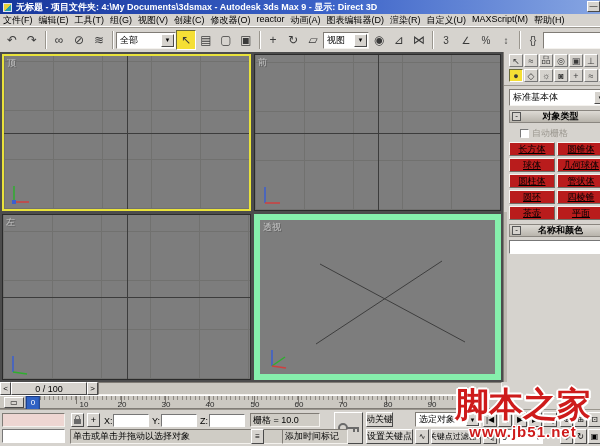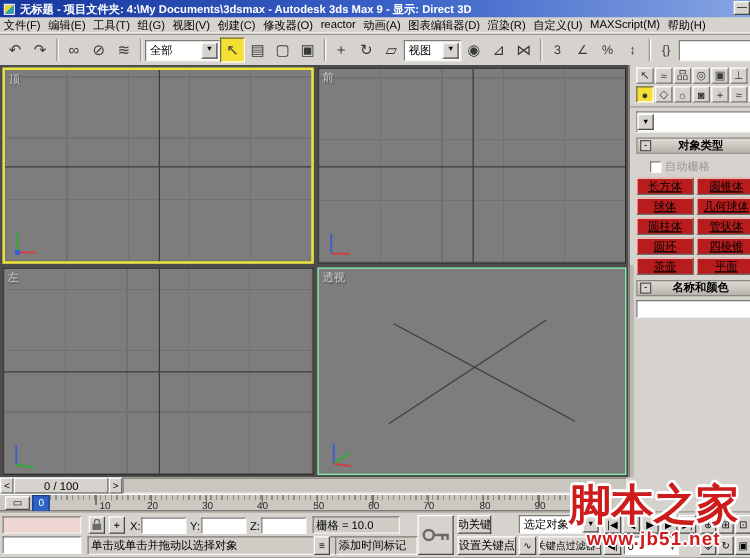--- a/index.html
+++ b/index.html
@@ -41,21 +41,21 @@
   
   .main { position:absolute; left:0; top:52px; width:600px; height:330px; }
   .viewport-area { position:absolute; left:0; top:0; width:503px; height:330px; background:#4c4c4c; }
   .vp { position:absolute; background:#7d7d7d; overflow:hidden; }
   .vp.ortho { background-image:
       repeating-linear-gradient(90deg,#71716f 0 1px,transparent 1px 49px),
       repeating-linear-gradient(0deg,#71716f 0 1px,transparent 1px 49px); }
   .vp-top   { left:2px;   top:2px;   width:249px; height:157px; border:2px solid #e9e23b; }
   .vp-front { left:254px; top:2px;   width:247px; height:157px; border:1px solid #2a2a2a; }
   .vp-left  { left:2px;   top:162px; width:249px; height:166px; border:1px solid #2a2a2a; }
-  .vp-persp { left:254px; top:162px; width:247px; height:166px; border:1px solid #86efac; }
+  .vp-persp { left:254px; top:162px; width:247px; height:166px; border:6px solid #86efac; }
   .vp-label { position:absolute; left:3px; top:1px; font-size:9px; color:#c4c4c4; text-shadow:1px 1px 0 #5e5e5e; }
   .axis-h { position:absolute; left:0; right:0; top:50%; height:1px; background:#3c3c3c; }
   .axis-v { position:absolute; top:0; bottom:0; left:50%; width:1px; background:#3c3c3c; }
   .tripod { position:absolute; left:4px; bottom:3px; }
   .persp-cross { position:absolute; left:0; top:0; }
   
   .command-panel { position:absolute; left:503px; top:0; width:97px; height:330px; background:#d6d3ce;
     border-left:1px solid #807c76; overflow:hidden; }
   .cp-scroll { position:absolute; left:0; top:160px; width:3px; height:170px; background:#bcb8b0; }
   .cp-tabs, .cp-cats { display:flex; gap:1px; padding:2px 0 1px 5px; }
@@ -246,20 +246,21 @@
       <div class="cp-cats">
         <span class="cp-cat active">●</span>
         <span class="cp-cat">◇</span>
         <span class="cp-cat">☼</span>
         <span class="cp-cat">◙</span>
         <span class="cp-cat">+</span>
         <span class="cp-cat">≈</span>
         <span class="cp-cat">⊛</span>
       </div>
       <div class="combo cp-combo">
+        <span class="combo-text">标准基本体</span>
         <span class="combo-arrow">▼</span>
       </div>
       <div class="rollout-header">
         <span class="rollout-minus">-</span>
         <span class="rollout-title">对象类型</span>
       </div>
       <div class="autogrid">
         <span class="checkbox"></span>
         <span>自动栅格</span>
       </div>
@@ -364,21 +365,21 @@
 
     <span class="sb btn3d glyph8" style="left:560px;top:2px;width:13px;height:15px">⊕</span>
     <span class="sb btn3d glyph8" style="left:574px;top:2px;width:13px;height:15px">⊞</span>
     <span class="sb btn3d glyph8" style="left:588px;top:2px;width:13px;height:15px">⊡</span>
     <span class="sb btn3d glyph8" style="left:560px;top:19px;width:13px;height:15px">◈</span>
     <span class="sb btn3d glyph8" style="left:574px;top:19px;width:13px;height:15px">↻</span>
     <span class="sb btn3d glyph8" style="left:588px;top:19px;width:13px;height:15px">▣</span>
 
     <span class="sb pane" style="left:70px;top:19px;width:214px;height:15px">单击或单击并拖动以选择对象</span>
     <span class="sb btn3d glyph8" style="left:251px;top:19px;width:13px;height:15px">≡</span>
-    <span class="sb pane" style="left:268px;top:19px;width:66px;height:15px">添加时间标记</span>
+    <span class="sb pane" style="left:282px;top:19px;width:66px;height:15px">添加时间标记</span>
   </div>
 
   <div class="watermark">
     <div class="wm-title">脚本之家</div>
     <div class="wm-url">www.jb51.net</div>
   </div>
 
 </div>
 
 </body></html>

